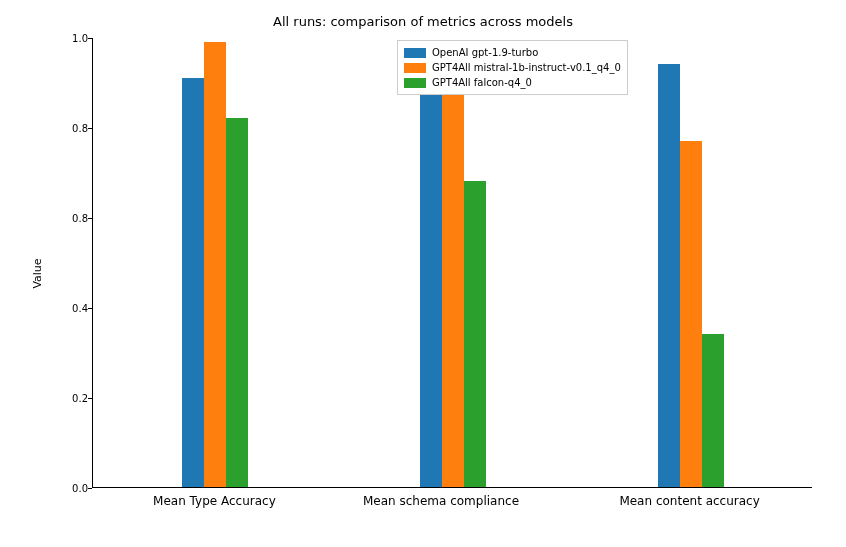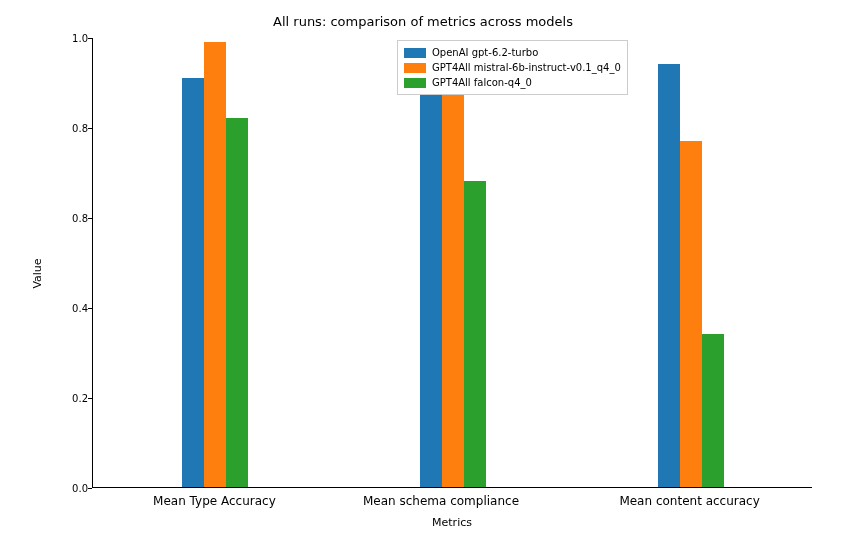--- a/index.html
+++ b/index.html
@@ -106,21 +106,20 @@
 <body>
 
 <div class="chart-container">
 
   <div class="title">All runs: comparison of metrics across models</div>
 
   <div class="ylabel">
     <span>Value</span>
   </div>
 
-  <div class="xlabel">Metrics</div>
 
   <div id="yticks">
       <div class="ytick" style="top: 488px;">0.0</div>
       <div class="ytick-line" style="top: 488px;"></div>
       <div class="ytick" style="top: 398px;">0.2</div>
       <div class="ytick-line" style="top: 398px;"></div>
       <div class="ytick" style="top: 308px;">0.4</div>
       <div class="ytick-line" style="top: 308px;"></div>
       <div class="ytick" style="top: 218px;">0.8</div>
       <div class="ytick-line" style="top: 218px;"></div>
@@ -143,25 +142,25 @@
       <div class="bar" style="left: 349px; width: 22px; height: 418.5px; background: rgb(255, 127, 14);"></div>
       <div class="bar" style="left: 371px; width: 22px; height: 306px; background: rgb(44, 160, 44);"></div>
       <div class="bar" style="left: 564.6px; width: 22px; height: 423px; background: rgb(31, 119, 180);"></div>
       <div class="bar" style="left: 586.6px; width: 22px; height: 346.5px; background: rgb(255, 127, 14);"></div>
       <div class="bar" style="left: 608.6px; width: 22px; height: 153px; background: rgb(44, 160, 44);"></div>
     </div>
 
   <div class="legend" id="legend" style="left: 397px; top: 40px;">
       <div class="legend-row">
         <div class="legend-swatch" style="background: rgb(31, 119, 180);"></div>
-        <span>OpenAI gpt-6.2-turbo</span>
+        <span>OpenAI gpt-1.9-turbo</span>
       </div>
       <div class="legend-row">
         <div class="legend-swatch" style="background: rgb(255, 127, 14);"></div>
-        <span>GPT4All mistral-6b-instruct-v0.1_q4_0</span>
+        <span>GPT4All mistral-1b-instruct-v0.1_q4_0</span>
       </div>
       <div class="legend-row">
         <div class="legend-swatch" style="background: rgb(44, 160, 44);"></div>
         <span>GPT4All falcon-q4_0</span>
       </div>
     </div>
 
 </div>
 
 </body></html>

